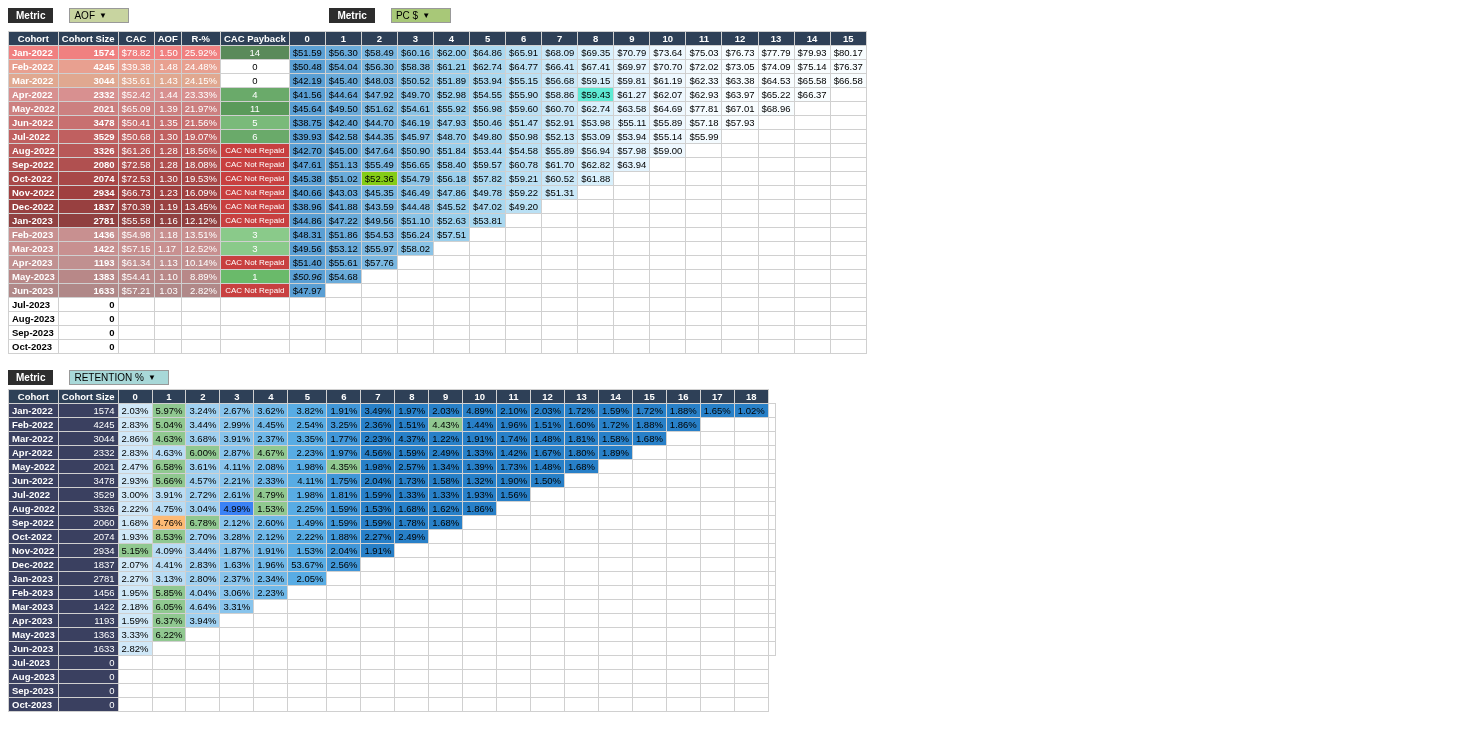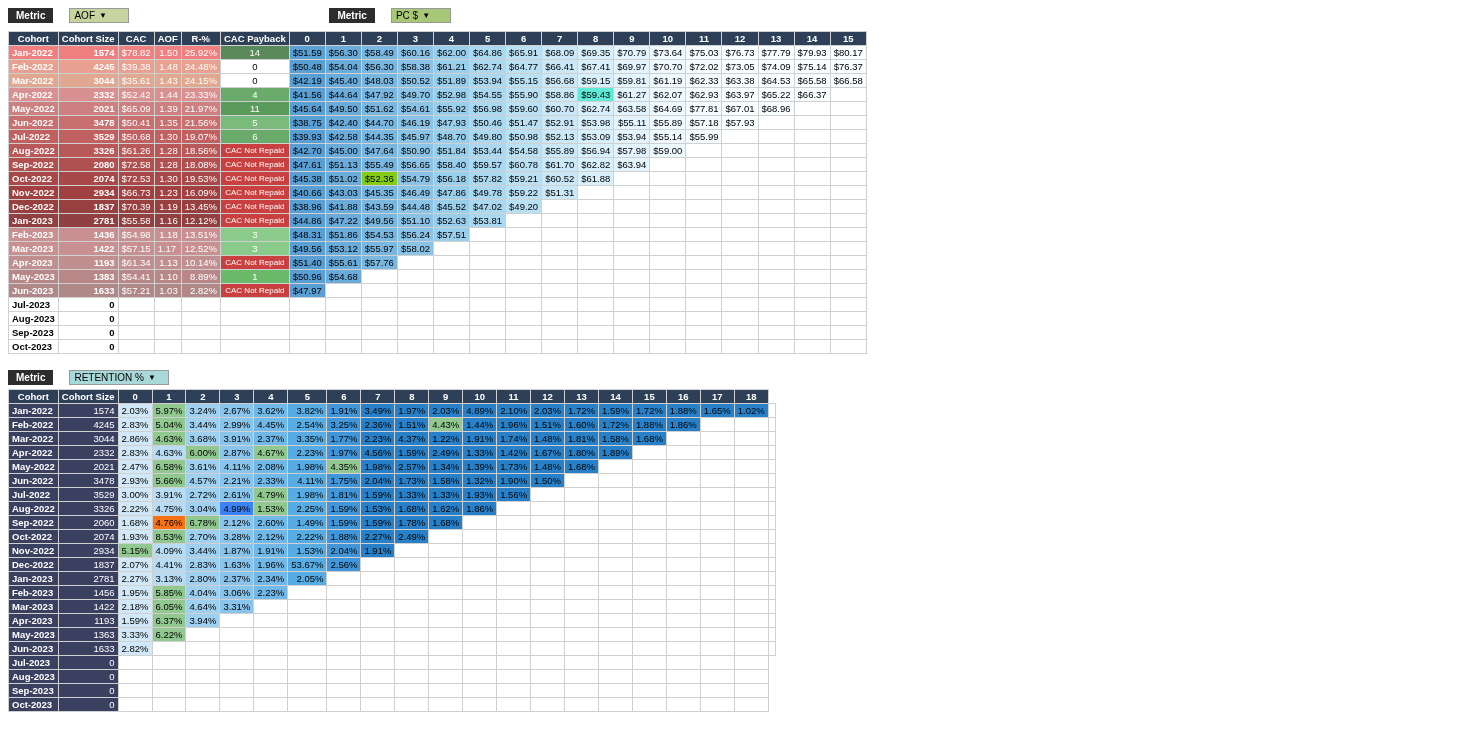--- a/index.html
+++ b/index.html
@@ -521,21 +521,21 @@
             <td style="background: rgb(255, 255, 255); text-align: right;"></td>
             <td style="background: rgb(255, 255, 255); text-align: right;"></td>
           </tr>
           <tr>
             <td style="background: rgb(184, 136, 136); color: rgb(255, 255, 255); font-weight: bold; text-align: left;">May-2023</td>
             <td style="background: rgb(184, 136, 136); color: rgb(255, 255, 255); font-weight: bold; text-align: right;">1383</td>
             <td style="background: rgb(184, 136, 136); color: rgb(255, 255, 255); text-align: right;">$54.41</td>
             <td style="background: rgb(184, 136, 136); color: rgb(255, 255, 255); text-align: right;">1.10</td>
             <td style="background: rgb(184, 136, 136); color: rgb(255, 255, 255); text-align: right;">8.89%</td>
             <td class="cac-1">1</td>
-            <td style="background: rgb(90, 159, 212); color: rgb(0, 0, 0); text-align: right;">$50.96</td>
+            <td style="background: rgb(90, 159, 212); color: rgb(0, 0, 0); text-align: right; font-style: italic;">$50.96</td>
             <td style="background: rgb(106, 171, 218); color: rgb(0, 0, 0); text-align: right;">$54.68</td>
             <td style="background: rgb(255, 255, 255); text-align: right;"></td>
             <td style="background: rgb(255, 255, 255); text-align: right;"></td>
             <td style="background: rgb(255, 255, 255); text-align: right;"></td>
             <td style="background: rgb(255, 255, 255); text-align: right;"></td>
             <td style="background: rgb(255, 255, 255); text-align: right;"></td>
             <td style="background: rgb(255, 255, 255); text-align: right;"></td>
             <td style="background: rgb(255, 255, 255); text-align: right;"></td>
             <td style="background: rgb(255, 255, 255); text-align: right;"></td>
             <td style="background: rgb(255, 255, 255); text-align: right;"></td>
@@ -896,21 +896,21 @@
             <td style="background: rgb(255, 255, 255); text-align: right;"></td>
             <td style="background: rgb(255, 255, 255); text-align: right;"></td>
             <td style="background: rgb(255, 255, 255); text-align: right;"></td>
             <td style="background: rgb(255, 255, 255); text-align: right;"></td>
             <td style="background: rgb(255, 255, 255); text-align: right;"></td>
           </tr>
           <tr>
             <td style="background: rgb(58, 64, 96); color: rgb(255, 255, 255); font-weight: bold; text-align: left;">Sep-2022</td>
             <td style="background: rgb(58, 64, 96); color: rgb(255, 255, 255); text-align: right;">2060</td>
             <td style="background: rgb(208, 232, 248); color: rgb(0, 0, 0); text-align: right;">1.68%</td>
-            <td style="background: #f97316; color: rgb(0, 0, 0);  margin-top: 48px;">4.76%</td>
+            <td style="background: #fdba74; color: rgb(0, 0, 0);  margin-top: 48px;">4.76%</td>
             <td style="background: rgb(144, 200, 144); color: rgb(0, 0, 0); text-align: right;">6.78%</td>
             <td style="background: rgb(136, 196, 236); color: rgb(0, 0, 0); text-align: right;">2.12%</td>
             <td style="background: rgb(112, 184, 232); color: rgb(0, 0, 0); text-align: right;">2.60%</td>
             <td style="background: rgb(88, 172, 228); color: rgb(0, 0, 0); text-align: right;">1.49%</td>
             <td style="background: rgb(64, 150, 216); color: rgb(0, 0, 0); text-align: right;">1.59%</td>
             <td style="background: rgb(40, 128, 200); color: rgb(0, 0, 0); text-align: right;">1.59%</td>
             <td style="background: rgb(40, 128, 200); color: rgb(0, 0, 0); text-align: right;">1.78%</td>
             <td style="background: rgb(40, 128, 200); color: rgb(0, 0, 0); text-align: right;">1.68%</td>
             <td style="background: rgb(255, 255, 255); text-align: right;"></td>
             <td style="background: rgb(255, 255, 255); text-align: right;"></td>

